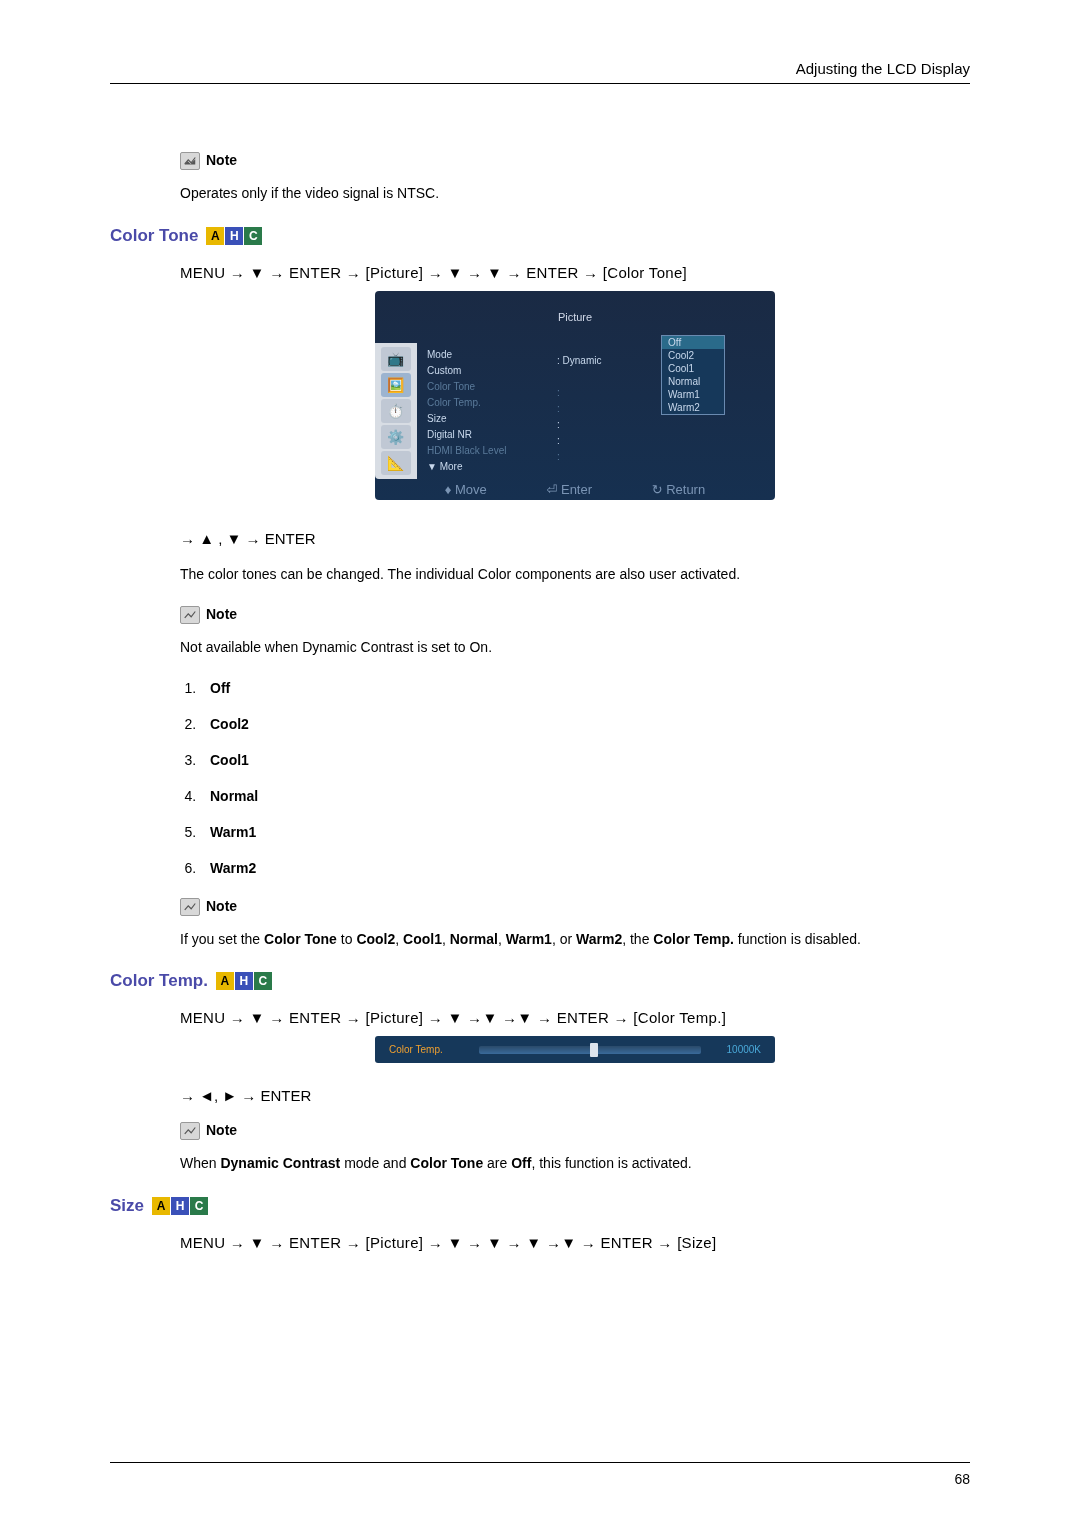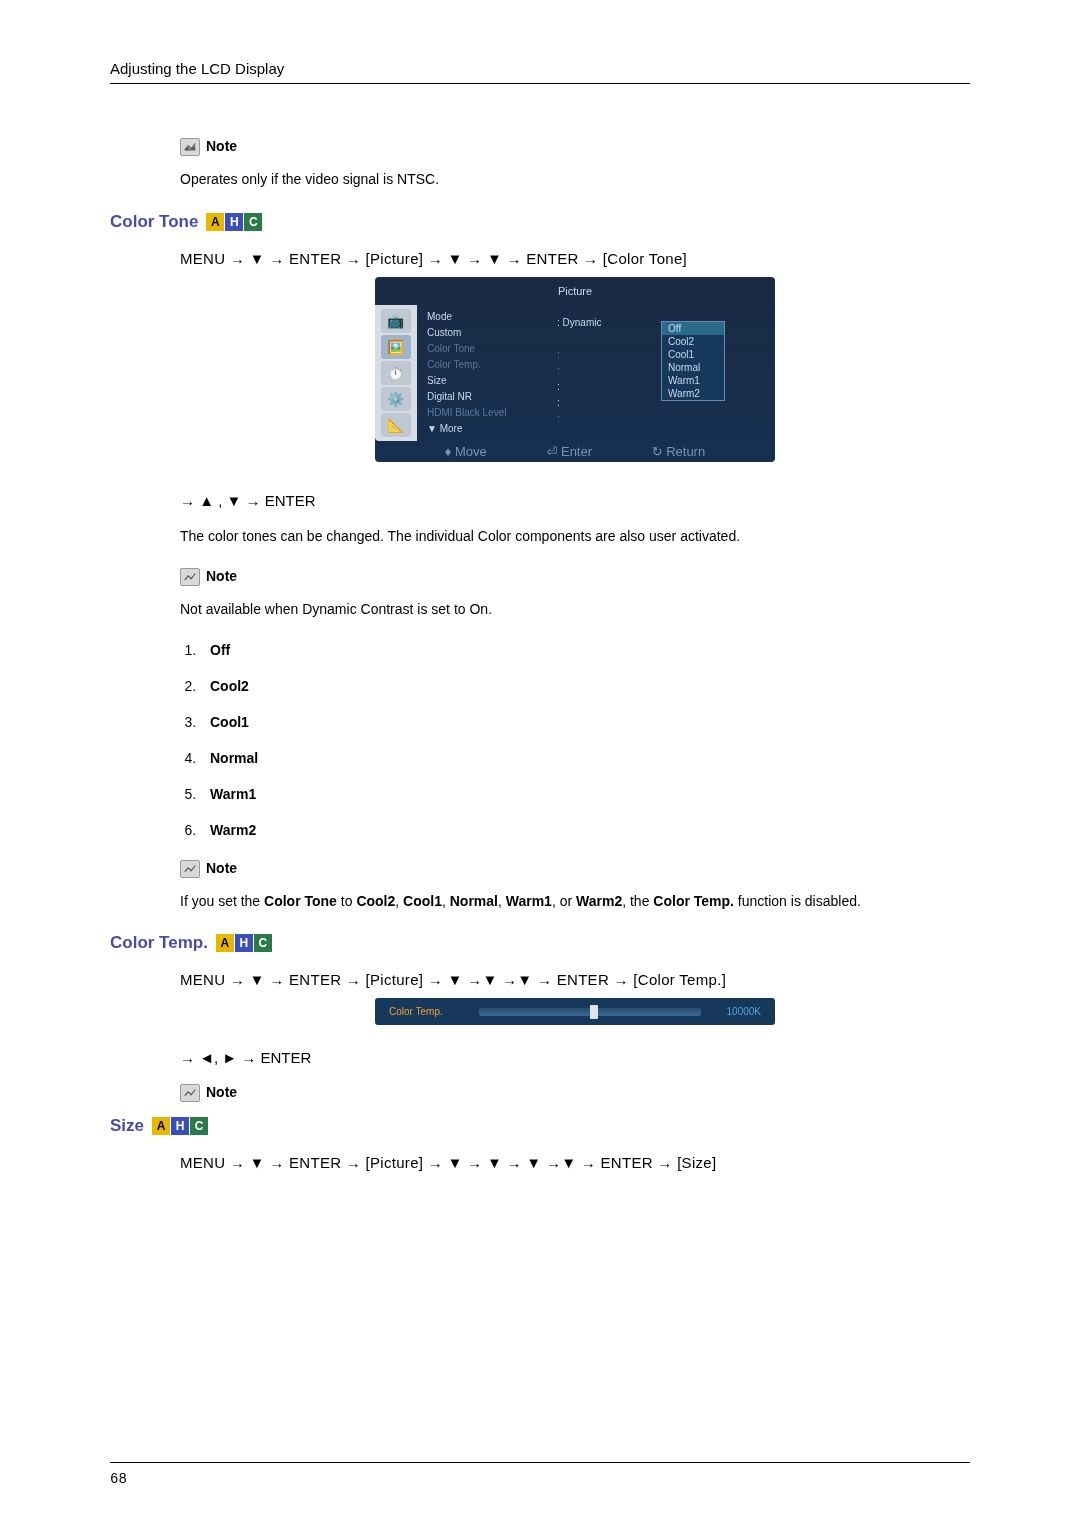--- a/index.html
+++ b/index.html
@@ -9,25 +9,25 @@
     color: #000;
     background: #fff;
     width: 1080px;
     height: 1527px;
     position: relative;
   }
   .page {
     padding: 60px 110px 40px 110px;
   }
   .header-title {
-    text-align: left;
+    text-align: right;
     font-size: 15px;
     padding-bottom: 6px;
     border-bottom: 1px solid #000;
-    margin-bottom: 54px;
+    margin-bottom: 68px;
   }
   .content { padding-left: 70px; }
   .note-row {
     display: flex;
     align-items: flex-start;
     gap: 6px;
     margin-bottom: 14px;
   }
   .note-icon {
     width: 20px;
@@ -76,21 +76,21 @@
     width: 400px;
     margin: 0 auto 30px auto;
     background: linear-gradient(#1a2a44, #163050);
     border-radius: 4px;
     position: relative;
     color: #c8d8ec;
     font-size: 10px;
   }
   .osd-title {
     text-align: center;
-    padding: 8px 0;
+    padding: 20px 0;
     font-size: 11px;
     color: #d0d8e8;
   }
   .osd-body { display: flex; }
   .osd-icons {
     width: 42px;
     background: #d8dde4;
     border-radius: 0 0 0 4px;
     padding: 4px 0;
     display: flex;
@@ -166,23 +166,22 @@
   .ct-slider .valr { color: #4aa8d8; flex: 0 0 50px; text-align: right; }
   .footer {
     position: absolute;
     bottom: 40px;
     left: 110px;
     right: 110px;
   }
   .footer-line {
     border-top: 1px solid #000;
     padding-top: 8px;
-    text-align: left;
+    text-align: right;
     font-size: 14px;
-    font-family: Liberation Mono, monospace;
   }
   .b { font-weight: bold; }
 </style>
 </head>
 <body>
 
 <div class="page">
   <div class="header-title">Adjusting the LCD Display</div>
 
   <div class="content">
@@ -324,20 +323,23 @@
     <p class="arrow-line">→ ◄, ► → ENTER</p>
 
     <div class="note-row">
       <span class="note-icon">
         <svg viewBox="0 0 24 24">
             <path fill="none" stroke="#555" stroke-width="2" d="M3 17l6-7 5 5 7-9"></path>
           </svg>
       </span>
       <span class="note-label">Note</span>
     </div>
+    <p class="body-text">
+      <span>When </span><span class="b">Dynamic Contrast</span><span> mode and </span><span class="b">Color Tone</span><span> are </span><span class="b">Off</span><span>, this function is activated.</span>
+    </p>
 
     <div class="section-heading">
       <span>Size</span>
       <span class="ahc-badges">
         <span class="badge a">A</span>
         <span class="badge h">H</span>
         <span class="badge c">C</span>
       </span>
     </div>
     <p class="nav-path">MENU → ▼ → ENTER → [Picture] → ▼ → ▼ → ▼ →▼ → ENTER → [Size]</p>

